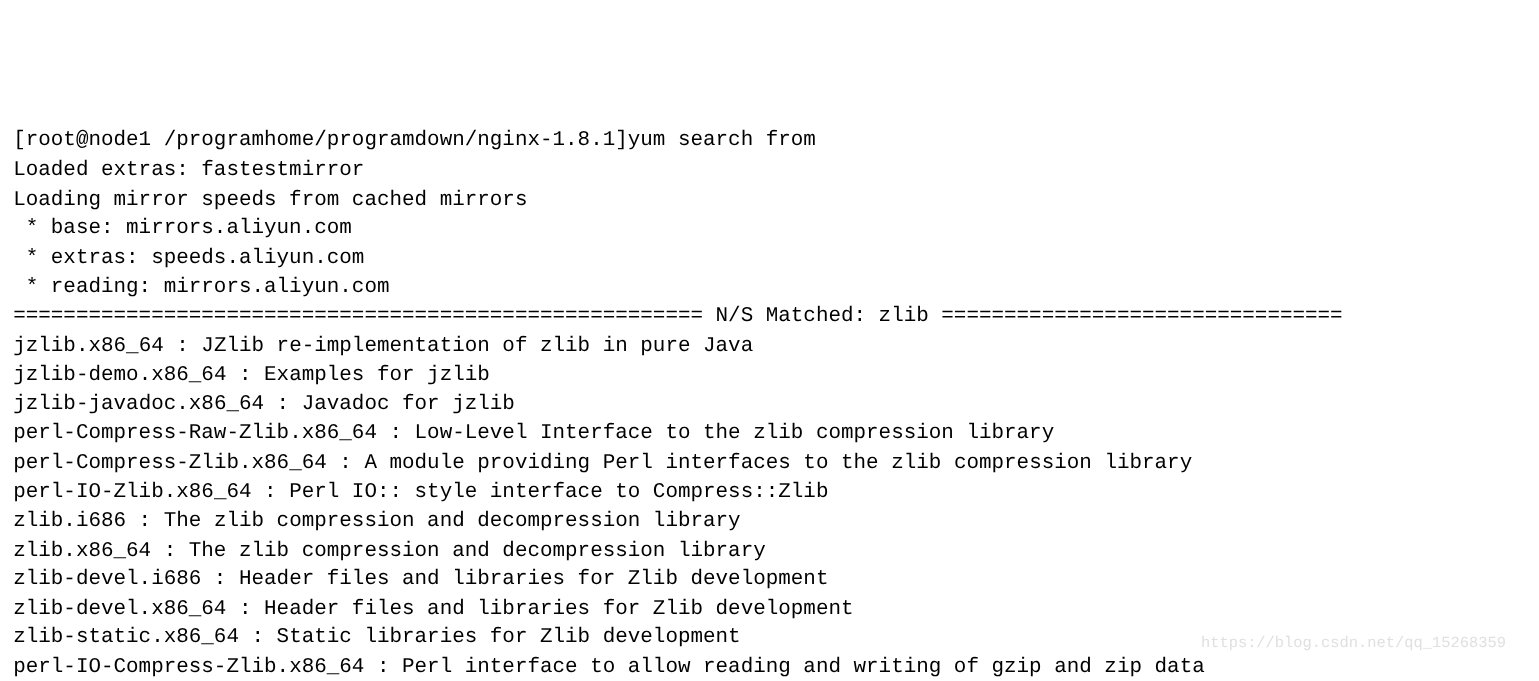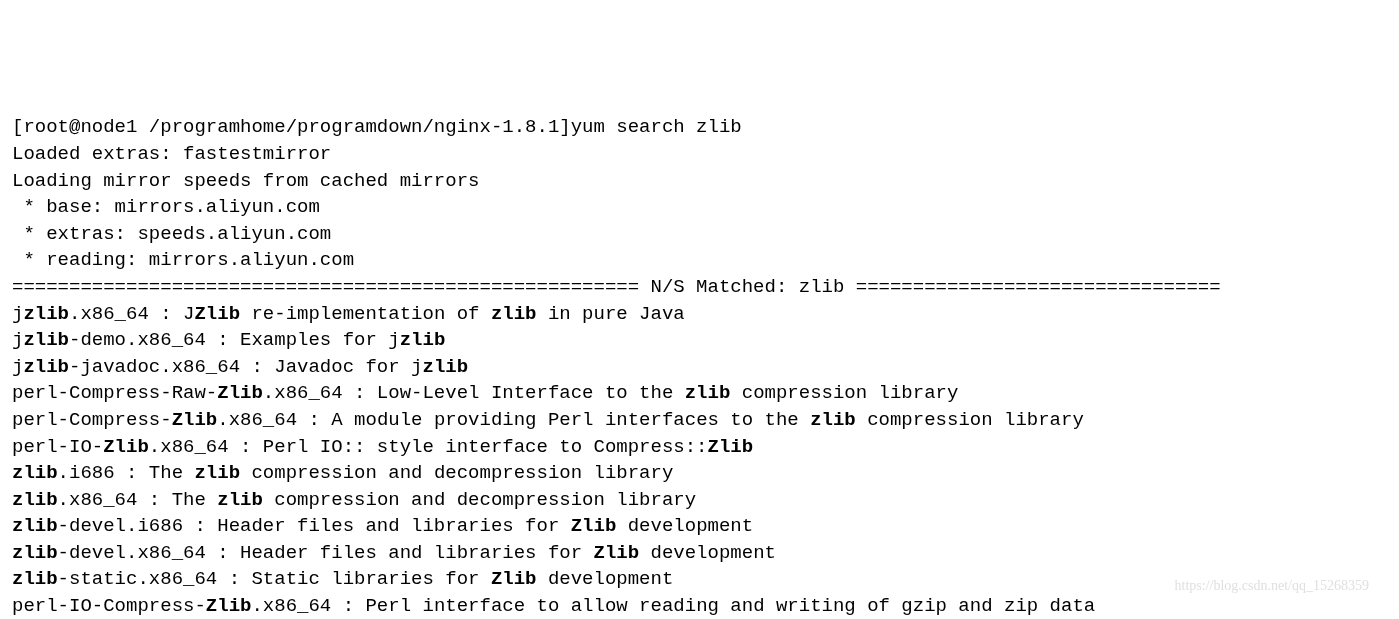--- a/index.html
+++ b/index.html
@@ -7,37 +7,37 @@
     padding: 8px 12px;
     background: #ffffff;
     font-family: "Consolas", "Courier New", monospace;
     font-size: 19px;
     line-height: 1.4;
     color: #000000;
     white-space: pre;
     overflow-x: auto;
   }
   .line { white-space: pre; }
-  b { font-weight: 700; }
+  b { font-weight: 400; }
   .watermark {
     position: absolute;
     right: 30px;
     top: 576px;
     color: #e0e0e0;
-    font-family: Liberation Serif, serif;
+    font-family: Liberation Mono, monospace;
     font-size: 14px;
     pointer-events: none;
   }
 </style>
 </head>
 <body>
 
 
 
-<div id="out"><span class="line">[root@node1 /programhome/programdown/nginx-1.8.1]yum search zlib</span>
+<div id="out"><span class="line">[root@node1 /programhome/programdown/nginx-1.8.1]yum search from</span>
 <span class="line">Loaded extras: fastestmirror</span>
 <span class="line">Loading mirror speeds from cached mirrors</span>
 <span class="line"> * base: mirrors.aliyun.com</span>
 <span class="line"> * extras: speeds.aliyun.com</span>
 <span class="line"> * reading: mirrors.aliyun.com</span>
 <span class="line">======================================================= N/S Matched: zlib ================================</span>
 <span class="line">j<b>zlib</b>.x86_64 : J<b>Zlib</b> re-implementation of <b>zlib</b> in pure Java</span>
 <span class="line">j<b>zlib</b>-demo.x86_64 : Examples for j<b>zlib</b></span>
 <span class="line">j<b>zlib</b>-javadoc.x86_64 : Javadoc for j<b>zlib</b></span>
 <span class="line">perl-Compress-Raw-<b>Zlib</b>.x86_64 : Low-Level Interface to the <b>zlib</b> compression library</span>

